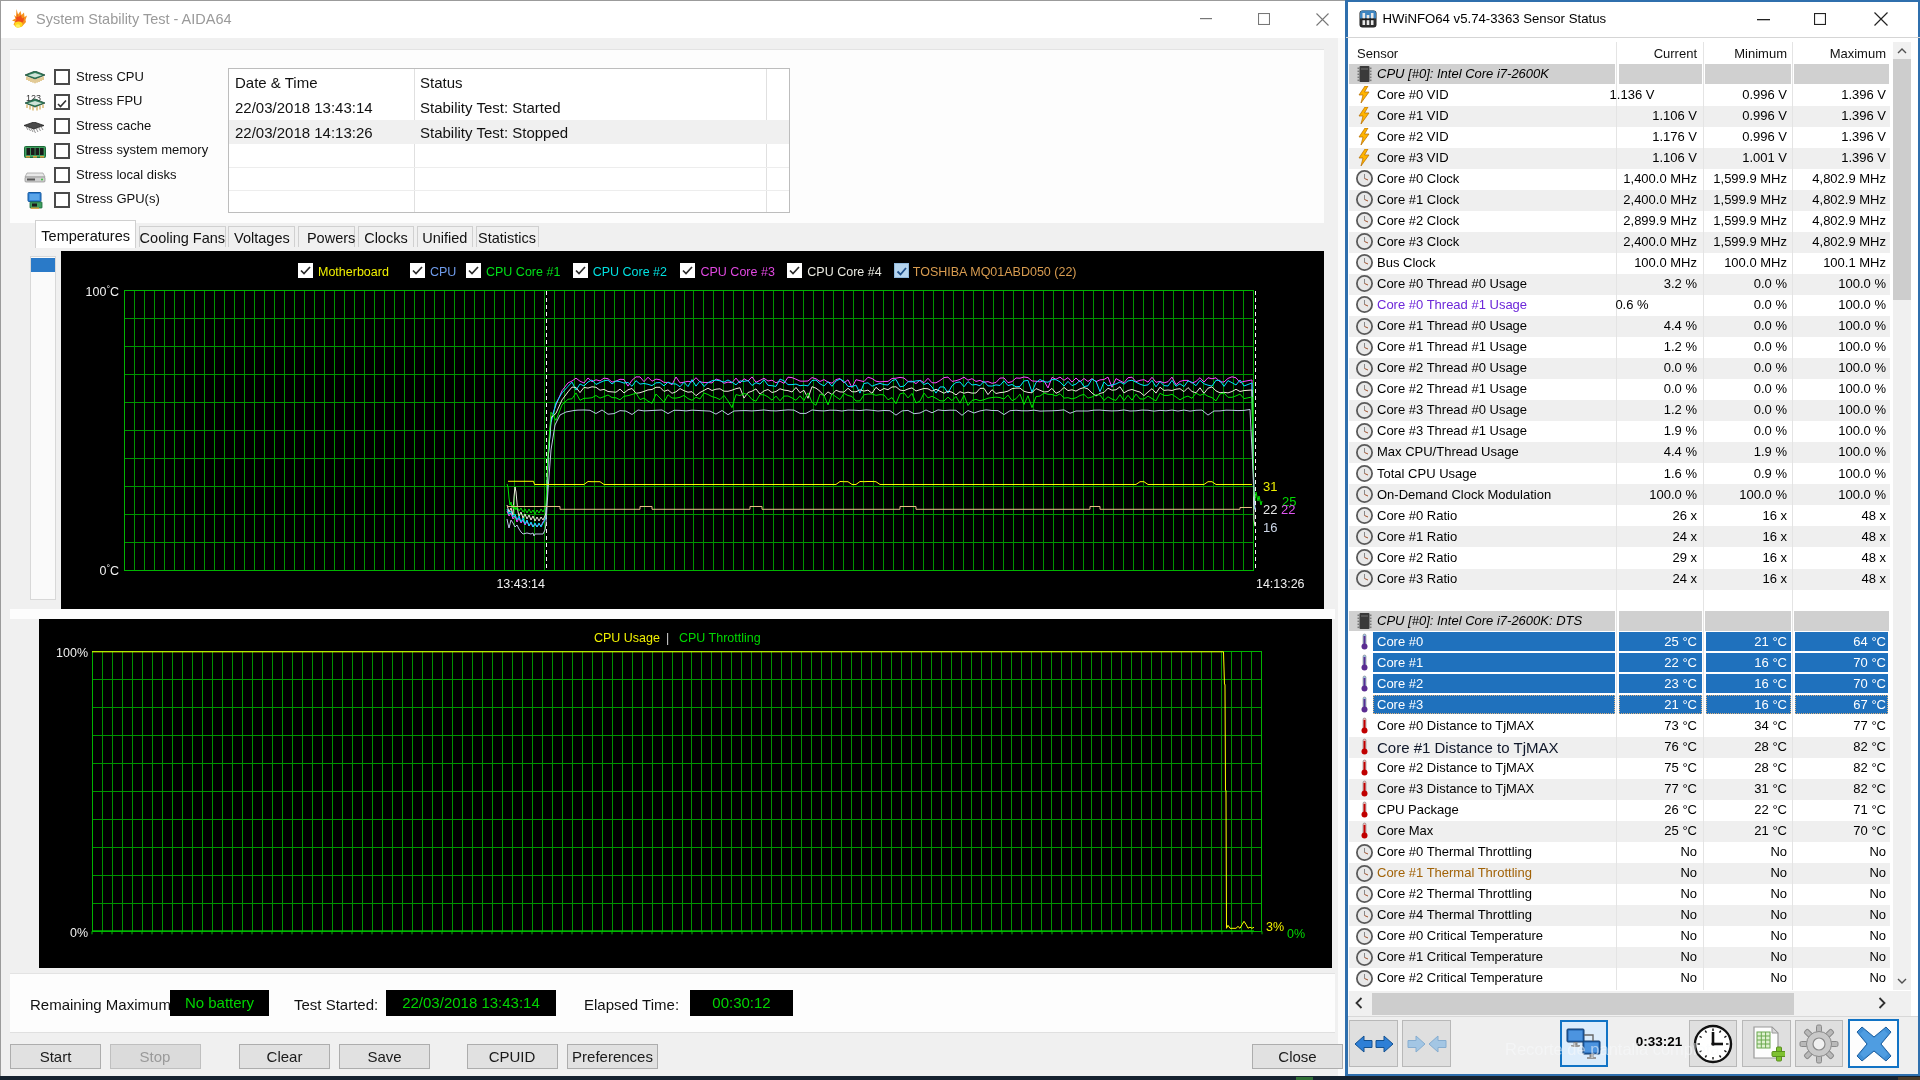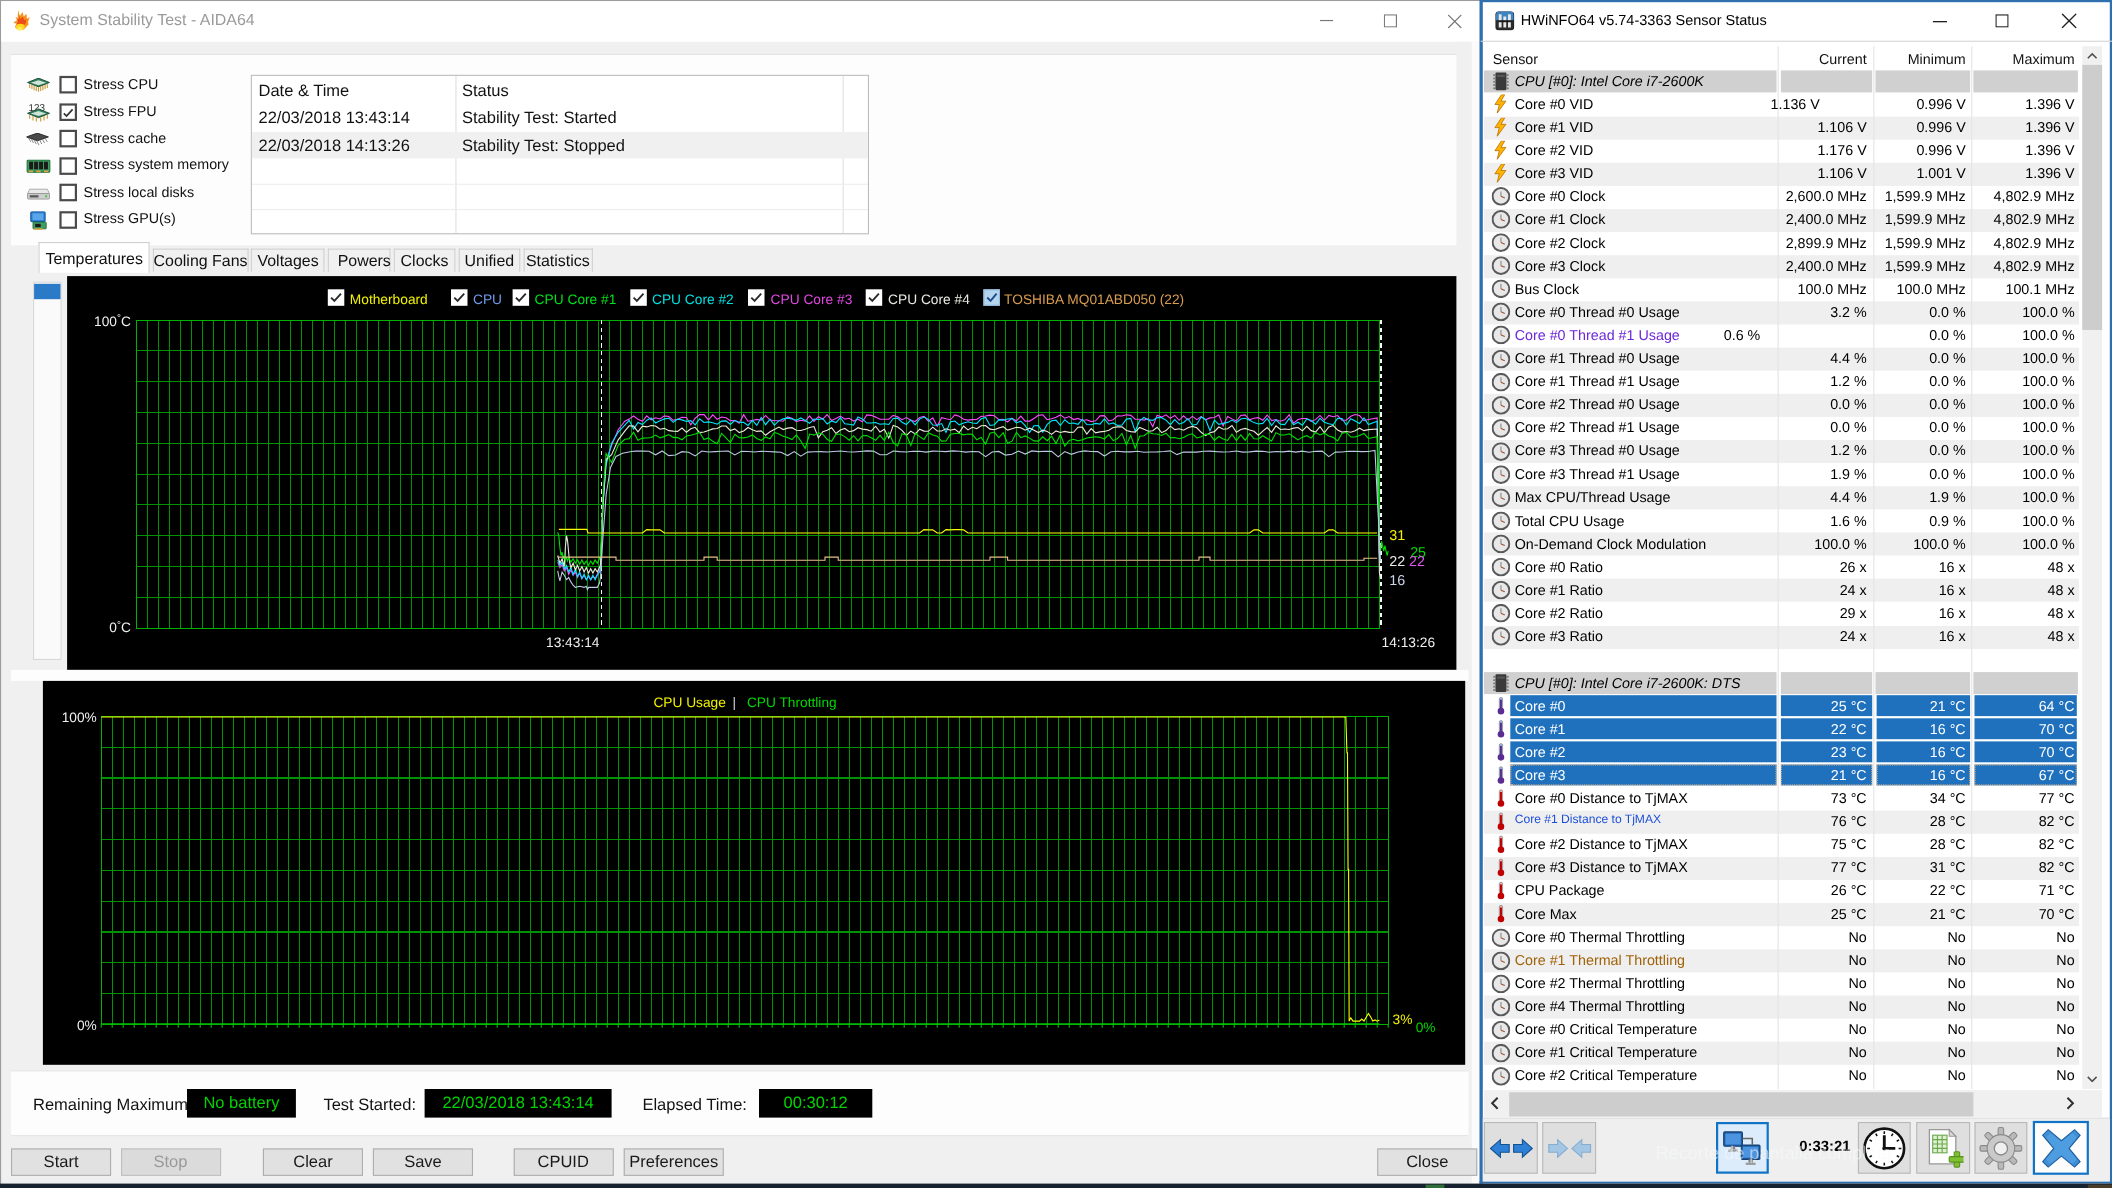--- a/index.html
+++ b/index.html
@@ -303,21 +303,21 @@
     </svg></div>
 <div style="position:absolute;left:1348.5px;top:147.7px;width:541.5px;height:21.0px;background:#efefef;z-index:1"></div>
 <div style="position:absolute;left:1377px;top:149.9px;z-index:5;font-size:13px;color:#000">Core #3 VID</div>
 <div style="position:absolute;left:1567px;top:149.9px;width:130px;text-align:right;z-index:5;font-size:13px;color:#000">1.106 V</div>
 <div style="position:absolute;left:1657px;top:149.9px;width:130px;text-align:right;z-index:5;font-size:13px;color:#000">1.001 V</div>
 <div style="position:absolute;left:1756px;top:149.9px;width:130px;text-align:right;z-index:5;font-size:13px;color:#000">1.396 V</div>
 <div style="position:absolute;left:1356px;top:149.2px;z-index:6"><svg width="16" height="17" viewBox="0 0 16 17">
       <polygon points="9,0 3,9 7,9 5,17 13,6 8.5,6 12,0" fill="#ffb400" stroke="#b36a00" stroke-width="0.7"></polygon>
     </svg></div>
 <div style="position:absolute;left:1377px;top:170.9px;z-index:5;font-size:13px;color:#000">Core #0 Clock</div>
-<div style="position:absolute;left:1567px;top:170.9px;width:130px;text-align:right;z-index:5;font-size:13px;color:#000">2,600.0 MHz</div>
+<div style="position:absolute;left:1567px;top:170.9px;width:130px;text-align:right;z-index:5;font-size:13px;color:#000">1,400.0 MHz</div>
 <div style="position:absolute;left:1657px;top:170.9px;width:130px;text-align:right;z-index:5;font-size:13px;color:#000">1,599.9 MHz</div>
 <div style="position:absolute;left:1756px;top:170.9px;width:130px;text-align:right;z-index:5;font-size:13px;color:#000">4,802.9 MHz</div>
 <div style="position:absolute;left:1356px;top:170.2px;z-index:6"><svg width="17" height="17" viewBox="0 0 17 17">
       <circle cx="8.5" cy="8.5" r="7.6" fill="#e8e8e8" stroke="#5a5a5a" stroke-width="1.8"></circle>
       <line x1="8.5" y1="8.5" x2="8.5" y2="4" stroke="#888" stroke-width="1"></line>
       <line x1="8.5" y1="8.5" x2="12" y2="10" stroke="#a0522d" stroke-width="1"></line>
     </svg></div>
 <div style="position:absolute;left:1348.5px;top:189.7px;width:541.5px;height:21.0px;background:#efefef;z-index:1"></div>
 <div style="position:absolute;left:1377px;top:191.9px;z-index:5;font-size:13px;color:#000">Core #1 Clock</div>
 <div style="position:absolute;left:1567px;top:191.9px;width:130px;text-align:right;z-index:5;font-size:13px;color:#000">2,400.0 MHz</div>
@@ -360,21 +360,21 @@
 <div style="position:absolute;left:1377px;top:276.1px;z-index:5;font-size:13px;color:#000">Core #0 Thread #0 Usage</div>
 <div style="position:absolute;left:1567px;top:276.1px;width:130px;text-align:right;z-index:5;font-size:13px;color:#000">3.2 %</div>
 <div style="position:absolute;left:1657px;top:276.1px;width:130px;text-align:right;z-index:5;font-size:13px;color:#000">0.0 %</div>
 <div style="position:absolute;left:1756px;top:276.1px;width:130px;text-align:right;z-index:5;font-size:13px;color:#000">100.0 %</div>
 <div style="position:absolute;left:1356px;top:275.4px;z-index:6"><svg width="17" height="17" viewBox="0 0 17 17">
       <circle cx="8.5" cy="8.5" r="7.6" fill="#e8e8e8" stroke="#5a5a5a" stroke-width="1.8"></circle>
       <line x1="8.5" y1="8.5" x2="8.5" y2="4" stroke="#888" stroke-width="1"></line>
       <line x1="8.5" y1="8.5" x2="12" y2="10" stroke="#a0522d" stroke-width="1"></line>
     </svg></div>
 <div style="position:absolute;left:1377px;top:297.1px;z-index:5;font-size:13px;color:#6d28d9">Core #0 Thread #1 Usage</div>
-<div style="position:absolute;left:1567px;top:297.1px;width:130px;text-align:left;z-index:5;font-size:13px;color:#000">0.6 %</div>
+<div style="position:absolute;left:1567px;top:297.1px;width:130px;text-align:center;z-index:5;font-size:13px;color:#000">0.6 %</div>
 <div style="position:absolute;left:1657px;top:297.1px;width:130px;text-align:right;z-index:5;font-size:13px;color:#000">0.0 %</div>
 <div style="position:absolute;left:1756px;top:297.1px;width:130px;text-align:right;z-index:5;font-size:13px;color:#000">100.0 %</div>
 <div style="position:absolute;left:1356px;top:296.4px;z-index:6"><svg width="17" height="17" viewBox="0 0 17 17">
       <circle cx="8.5" cy="8.5" r="7.6" fill="#e8e8e8" stroke="#5a5a5a" stroke-width="1.8"></circle>
       <line x1="8.5" y1="8.5" x2="8.5" y2="4" stroke="#888" stroke-width="1"></line>
       <line x1="8.5" y1="8.5" x2="12" y2="10" stroke="#a0522d" stroke-width="1"></line>
     </svg></div>
 <div style="position:absolute;left:1348.5px;top:316.0px;width:541.5px;height:21.0px;background:#efefef;z-index:1"></div>
 <div style="position:absolute;left:1377px;top:318.2px;z-index:5;font-size:13px;color:#000">Core #1 Thread #0 Usage</div>
 <div style="position:absolute;left:1567px;top:318.2px;width:130px;text-align:right;z-index:5;font-size:13px;color:#000">4.4 %</div>
@@ -573,21 +573,21 @@
 <div style="position:absolute;left:1377px;top:717.9px;z-index:5;font-size:13px;color:#000">Core #0 Distance to TjMAX</div>
 <div style="position:absolute;left:1567px;top:717.9px;width:130px;text-align:right;z-index:5;font-size:13px;color:#000">73 °C</div>
 <div style="position:absolute;left:1657px;top:717.9px;width:130px;text-align:right;z-index:5;font-size:13px;color:#000">34 °C</div>
 <div style="position:absolute;left:1756px;top:717.9px;width:130px;text-align:right;z-index:5;font-size:13px;color:#000">77 °C</div>
 <div style="position:absolute;left:1360px;top:717.2px;z-index:6"><svg width="9" height="17" viewBox="0 0 9 17">
       <rect x="3" y="1" width="3" height="11" rx="1.5" fill="#f0b0b0" stroke="#666" stroke-width="0.5"></rect>
       <circle cx="4.5" cy="13.5" r="3" fill="#c00000"></circle>
       <rect x="3.6" y="3" width="1.8" height="9" fill="#c00000"></rect>
     </svg></div>
 <div style="position:absolute;left:1348.5px;top:736.8px;width:541.5px;height:21.0px;background:#efefef;z-index:1"></div>
-<div style="position:absolute;left:1377px;top:739.0px;z-index:5;font-size:11px;color:#1d4ed8">Core #1 Distance to TjMAX</div>
+<div style="position:absolute;left:1377px;top:739.0px;z-index:5;font-size:15px;color:#0f172a">Core #1 Distance to TjMAX</div>
 <div style="position:absolute;left:1567px;top:739.0px;width:130px;text-align:right;z-index:5;font-size:13px;color:#000">76 °C</div>
 <div style="position:absolute;left:1657px;top:739.0px;width:130px;text-align:right;z-index:5;font-size:13px;color:#000">28 °C</div>
 <div style="position:absolute;left:1756px;top:739.0px;width:130px;text-align:right;z-index:5;font-size:13px;color:#000">82 °C</div>
 <div style="position:absolute;left:1360px;top:738.3px;z-index:6"><svg width="9" height="17" viewBox="0 0 9 17">
       <rect x="3" y="1" width="3" height="11" rx="1.5" fill="#f0b0b0" stroke="#666" stroke-width="0.5"></rect>
       <circle cx="4.5" cy="13.5" r="3" fill="#c00000"></circle>
       <rect x="3.6" y="3" width="1.8" height="9" fill="#c00000"></rect>
     </svg></div>
 <div style="position:absolute;left:1377px;top:760.0px;z-index:5;font-size:13px;color:#000">Core #2 Distance to TjMAX</div>
 <div style="position:absolute;left:1567px;top:760.0px;width:130px;text-align:right;z-index:5;font-size:13px;color:#000">75 °C</div>

